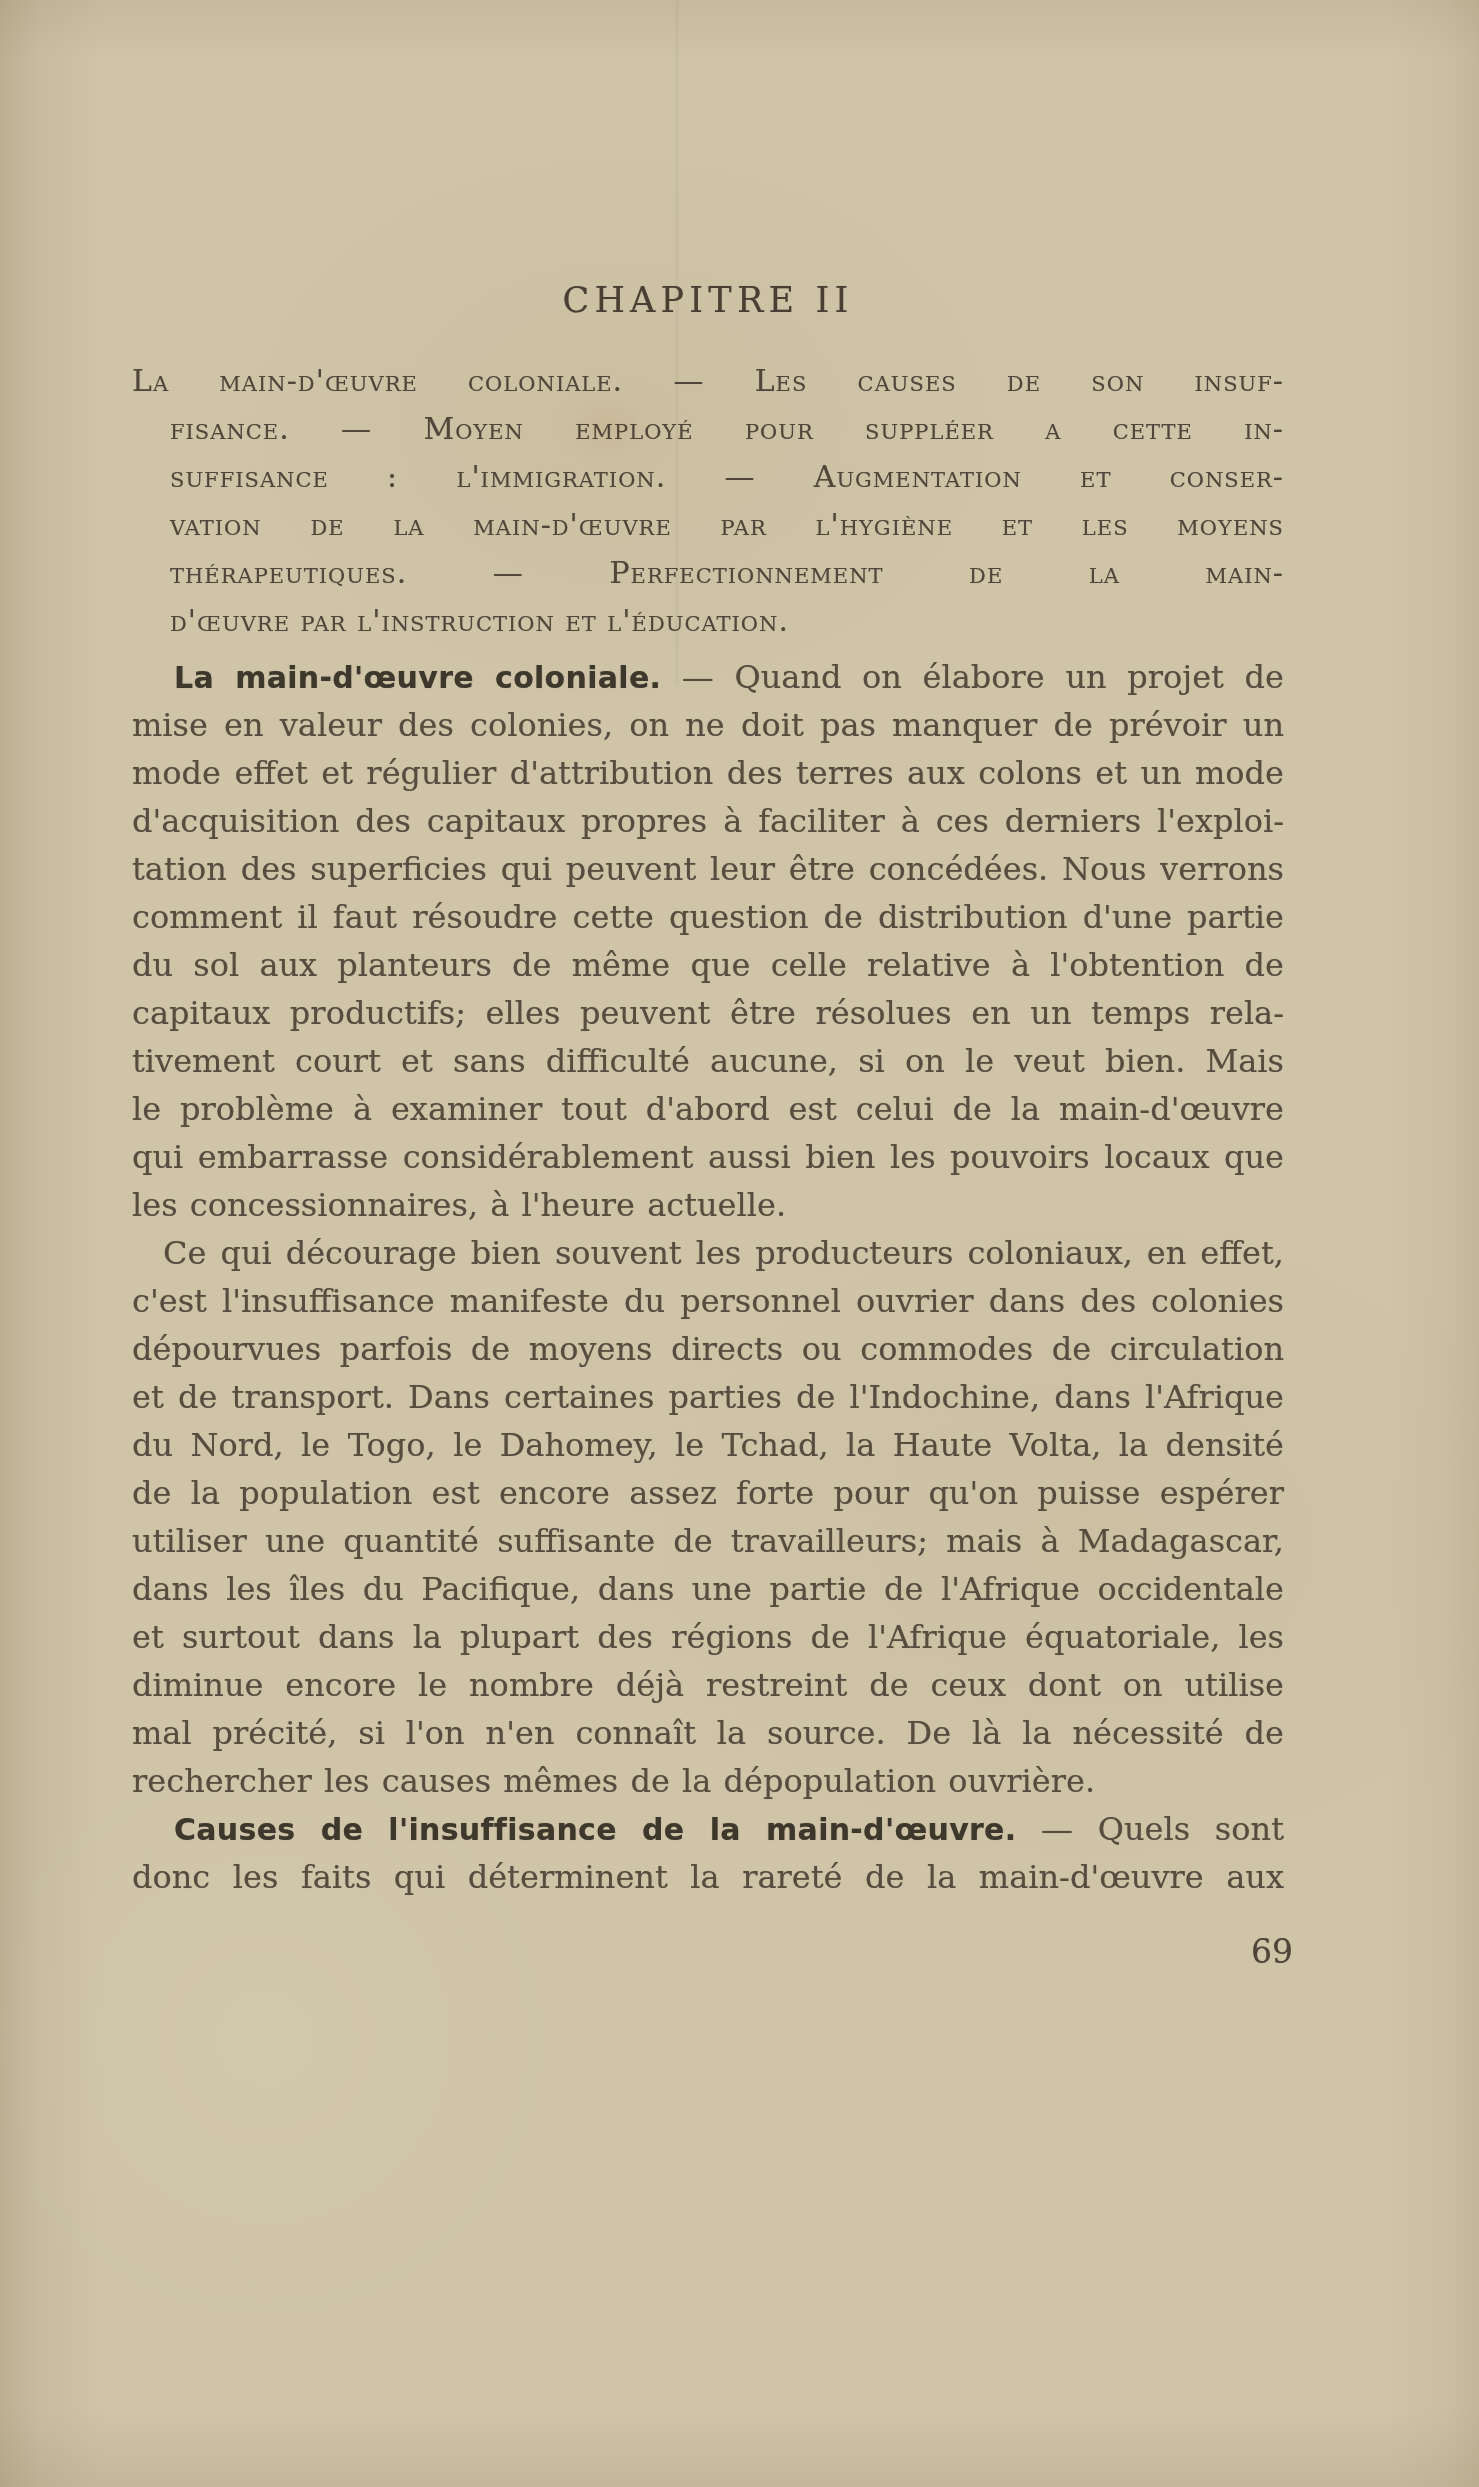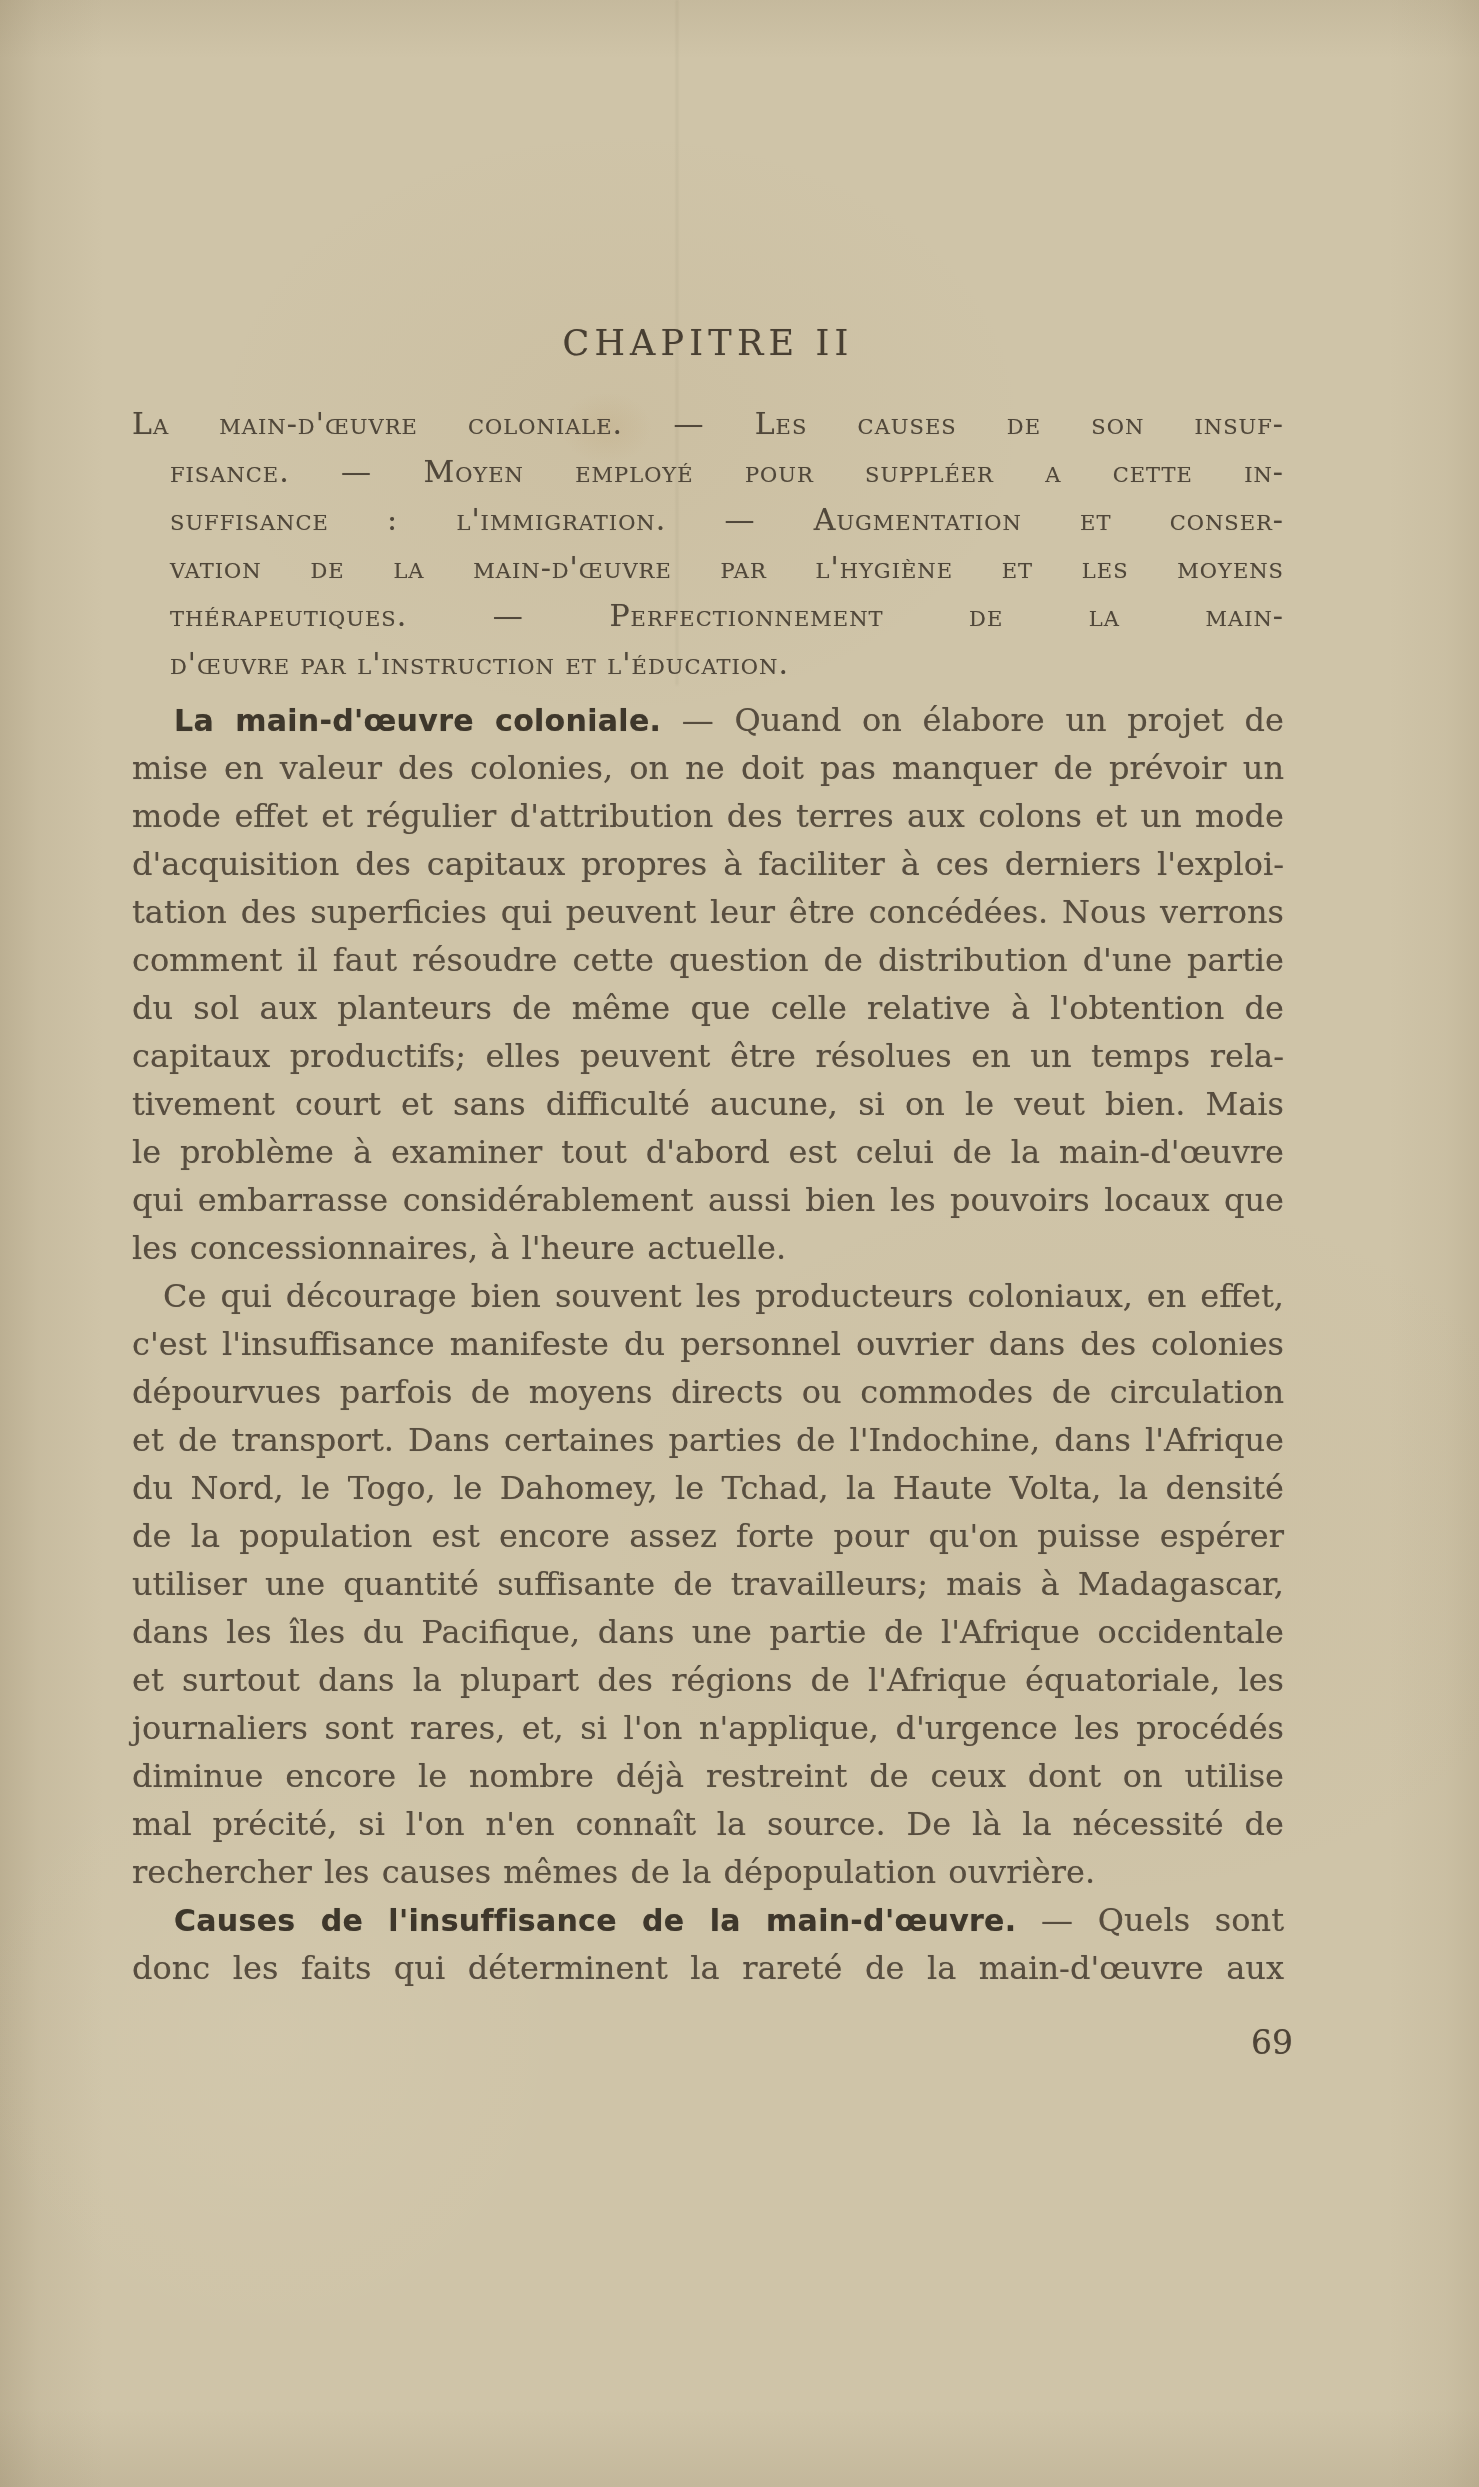--- a/index.html
+++ b/index.html
@@ -41,21 +41,20 @@
     width: 91px;
     height: 72px;
     border-radius: 50%;
     background: radial-gradient(closest-side, rgba(165,120,55,0.10), rgba(0,0,0,0));
   }
   .content {
     position: absolute;
     left: 132px;
     top: 281px;
     width: 1152px;
-    margin-top: 43px;
   }
   .chapter {
     margin: 0 0 37px 0;
     text-align: center;
     font-size: 35px;
     font-weight: normal;
     letter-spacing: 5.2px;
     line-height: 39px;
     color: #483f32;
     text-shadow: 0 0 0.7px rgba(72,63,50,0.45);
@@ -151,21 +150,20 @@
       <div class="lines">
           <div class="tline">Ce qui décourage bien souvent les producteurs coloniaux, en effet,</div>
           <div class="tline">c'est l'insuffisance manifeste du personnel ouvrier dans des colonies</div>
           <div class="tline">dépourvues parfois de moyens directs ou commodes de circulation</div>
           <div class="tline">et de transport. Dans certaines parties de l'Indochine, dans l'Afrique</div>
           <div class="tline">du Nord, le Togo, le Dahomey, le Tchad, la Haute Volta, la densité</div>
           <div class="tline">de la population est encore assez forte pour qu'on puisse espérer</div>
           <div class="tline">utiliser une quantité suffisante de travailleurs; mais à Madagascar,</div>
           <div class="tline">dans les îles du Pacifique, dans une partie de l'Afrique occidentale</div>
           <div class="tline">et surtout dans la plupart des régions de l'Afrique équatoriale, les</div>
-          <div class="tline">journaliers sont rares, et, si l'on n'applique, d'urgence les procédés</div>
           <div class="tline">diminue encore le nombre déjà restreint de ceux dont on utilise</div>
           <div class="tline">mal précité, si l'on n'en connaît la source. De là la nécessité de</div>
           <div class="tline">rechercher les causes mêmes de la dépopulation ouvrière.</div>
         </div>
     </div>
 
     <div class="para cont">
       <div class="tline first">
         <b class="lead">Causes de l'insuffisance de la main-d'œuvre.</b><span> — Quels sont</span>
       </div>

